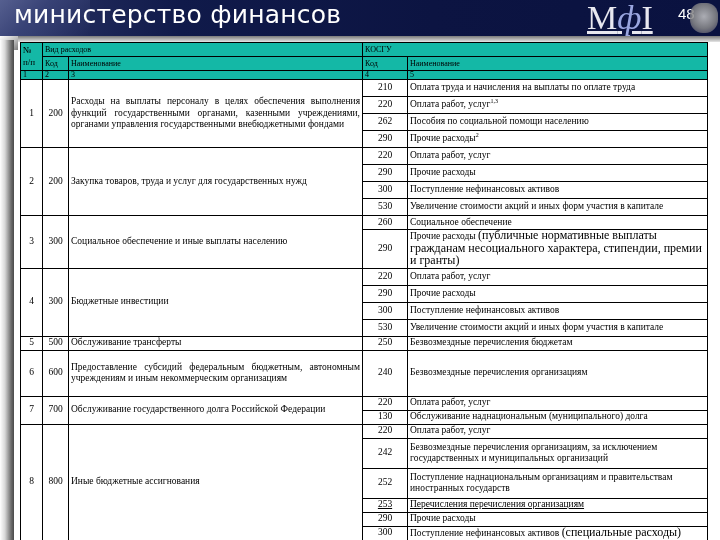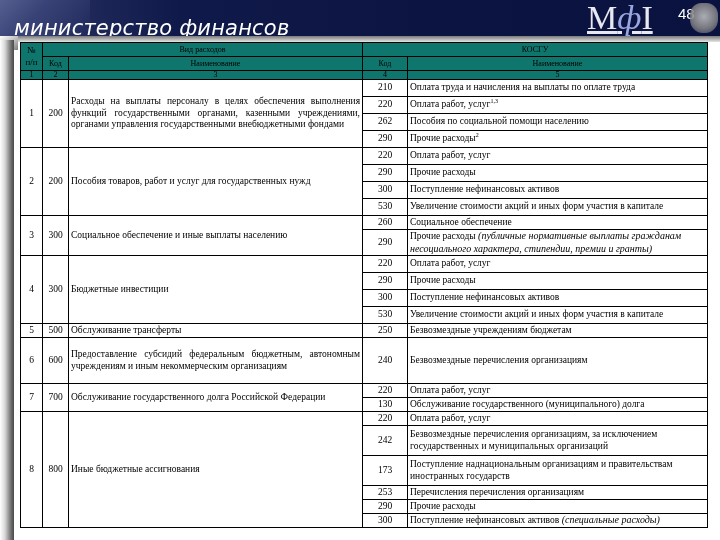--- a/index.html
+++ b/index.html
@@ -2,43 +2,43 @@
 <html><head>
 <meta charset="utf-8">
 <style>
   html, body { margin:0; padding:0; }
   body { width:720px; height:540px; overflow:hidden; background:#ffffff; position:relative;
          font-family:"Liberation Serif", "DejaVu Serif", serif; color:#000; }
   .banner { position:absolute; left:0; top:0; width:720px; height:36px;
             background:linear-gradient(90deg,#2c3566 0%,#101a4a 25%,#0c1442 60%,#0a1240 100%); }
   .banner .building { position:absolute; left:0; top:0; width:90px; height:36px;
             background:linear-gradient(135deg,#5a6494 0%,#3a4478 40%,rgba(16,26,74,0) 100%); opacity:.9; }
-  .banner .brand { position:absolute; left:14px; top:16px; color:#fff; font-family:"DejaVu Sans", sans-serif;
-            font-size:21px; letter-spacing:0.2px; font-weight:normal; white-space:nowrap;font-style:italic; }
+  .banner .brand { position:absolute; left:14px; top:0; color:#fff; font-family:"DejaVu Sans", sans-serif;
+            font-size:25px; letter-spacing:0.2px; font-weight:normal; white-space:nowrap; }
   .banner .subtitle { position:absolute; left:170px; top:22px; color:#05082a; font-family:"DejaVu Sans", sans-serif;
             font-size:11px; font-weight:bold; white-space:nowrap; opacity:.75; }
   .banner .logo { position:absolute; left:587px; top:0px; color:#e8e8f0; font-family:"Liberation Serif", serif;
             font-size:34px; line-height:36px; white-space:nowrap;text-decoration:underline; }
   .banner .logo .phi { font-style:italic; color:#9aa6e0; }
   .banner .page-num { position:absolute; left:678px; top:5px; color:#fff; font-family:Liberation Sans, sans-serif; font-size:15px; }
   .banner .emblem { position:absolute; left:690px; top:3px; width:28px; height:30px; border-radius:40% 40% 45% 45%;
             background:radial-gradient(circle at 50% 45%,#c8c8c8 0%,#8a8a8a 55%,#3c3c5c 100%); opacity:.85; }
   .shadowbar { position:absolute; left:0; top:36px; width:720px; height:6px;
             background:linear-gradient(180deg,#7a7a7a,#e6e6e6); }
   .leftbar { position:absolute; left:0; top:40px; width:14px; height:500px;
             background:linear-gradient(90deg,#ffffff 0%,#d8d8d8 35%,#6c6c6c 80%,#4a4a4a 100%); }
   .leftcorner { position:absolute; left:0; top:36px; width:18px; height:14px;
             background:linear-gradient(135deg,#ffffff 0%,#bdbdbd 60%,#7d7d7d 100%); }
 
   table.budget { position:absolute; left:20px; top:42px; width:687px; border-collapse:collapse; table-layout:fixed; }
   table.budget td, table.budget th { border:1px solid #000; padding:0 2px; font-size:9.5px; line-height:11.5px; vertical-align:middle; }
-  table.budget th { background:#0f766e; font-weight:normal; font-size:8px; text-align:center; }
+  table.budget th { background:#14b8a6; font-weight:normal; font-size:8px; text-align:left; }
   .num { text-align:center; }
   .just { text-align:justify; text-align-last:left; }
-  .ital { font-style:italic; font-size:10px; }
+  .ital { font-size:12px; }
   sup { font-size:6px; line-height:0; }
 </style>
 </head>
 <body>
 
 <div class="banner">
   <div class="building"></div>
   <div class="brand">министерство финансов</div>
   <div class="logo"><span>М</span><span class="phi">ф</span><span>I</span></div>
   <div class="page-num">48</div>
@@ -92,21 +92,21 @@
         <td class="num">262</td>
         <td><span>Пособия по социальной помощи населению</span></td>
       </tr>
       <tr style="height: 17px;">
         <td class="num">290</td>
         <td><span>Прочие расходы</span><sup>2</sup></td>
       </tr>
       <tr style="height: 17px;">
         <td class="num" rowspan="4">2</td>
         <td class="num" rowspan="4">200</td>
-        <td class="just" rowspan="4">Пособия товаров, работ и услуг для государственных нужд</td>
+        <td class="just" rowspan="4">Закупка товаров, труда и услуг для государственных нужд</td>
         <td class="num">220</td>
         <td><span>Оплата работ, услуг</span></td>
       </tr>
       <tr style="height: 17px;">
         <td class="num">290</td>
         <td><span>Прочие расходы</span></td>
       </tr>
       <tr style="height: 17px;">
         <td class="num">300</td>
         <td><span>Поступление нефинансовых активов</span></td>
@@ -143,56 +143,56 @@
       </tr>
       <tr style="height: 17px;">
         <td class="num">530</td>
         <td><span>Увеличение стоимости акций и иных форм участия в капитале</span></td>
       </tr>
       <tr style="height: 14px;">
         <td class="num" rowspan="1">5</td>
         <td class="num" rowspan="1">500</td>
         <td class="just" rowspan="1">Обслуживание трансферты</td>
         <td class="num">250</td>
-        <td><span>Безвозмездные учреждениям бюджетам</span></td>
+        <td><span>Безвозмездные перечисления бюджетам</span></td>
       </tr>
       <tr style="height: 46px;">
         <td class="num" rowspan="1">6</td>
         <td class="num" rowspan="1">600</td>
         <td class="just" rowspan="1">Предоставление субсидий федеральным бюджетным, автономным учреждениям и иным некоммерческим организациям</td>
         <td class="num">240</td>
         <td><span>Безвозмездные перечисления организациям</span></td>
       </tr>
       <tr style="height: 14px;">
         <td class="num" rowspan="2">7</td>
         <td class="num" rowspan="2">700</td>
         <td class="just" rowspan="2">Обслуживание государственного долга Российской Федерации</td>
         <td class="num">220</td>
         <td><span>Оплата работ, услуг</span></td>
       </tr>
       <tr style="height: 14px;">
         <td class="num">130</td>
-        <td><span>Обслуживание государственного (муниципального) долга</span></td>
+        <td><span>Обслуживание наднациональным (муниципального) долга</span></td>
       </tr>
       <tr style="height: 14px;">
         <td class="num" rowspan="6">8</td>
         <td class="num" rowspan="6">800</td>
         <td class="just" rowspan="6">Иные бюджетные ассигнования</td>
         <td class="num">220</td>
         <td><span>Оплата работ, услуг</span></td>
       </tr>
       <tr style="height: 30px;">
         <td class="num">242</td>
         <td><span>Безвозмездные перечисления организациям, за исключением государственных и муниципальных организаций</span></td>
       </tr>
       <tr style="height: 30px;">
-        <td class="num">173</td>
+        <td class="num">252</td>
         <td><span>Поступление наднациональным организациям и правительствам иностранных государств</span></td>
       </tr>
-      <tr style="height: 14px;">
+      <tr style="height: 14px; text-decoration: underline;">
         <td class="num">253</td>
         <td><span>Перечисления перечисления организациям</span></td>
       </tr>
       <tr style="height: 14px;">
         <td class="num">290</td>
         <td><span>Прочие расходы</span></td>
       </tr>
       <tr style="height: 14px;">
         <td class="num">300</td>
         <td><span>Поступление нефинансовых активов</span> <span class="ital">(специальные расходы)</span></td>

